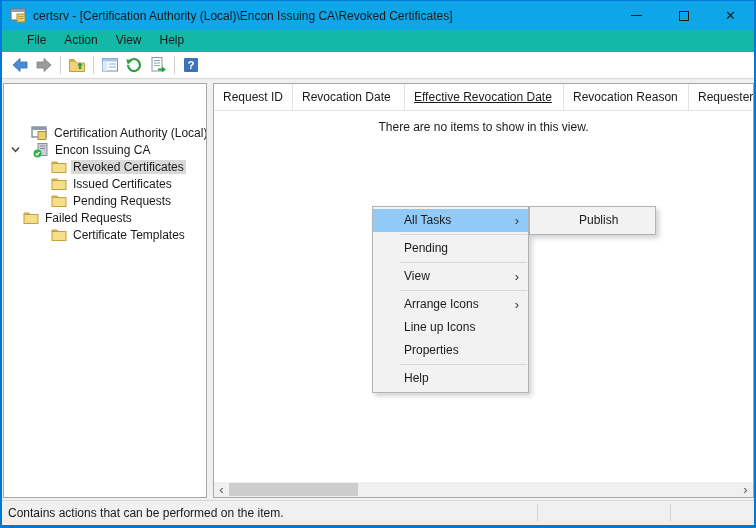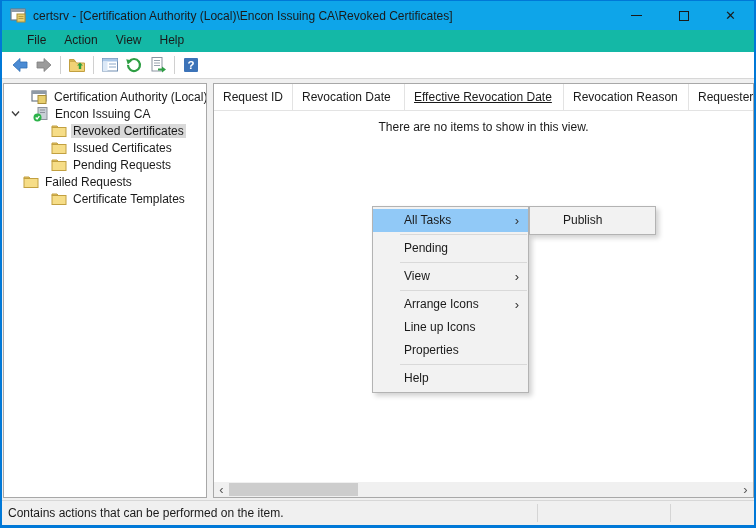--- a/index.html
+++ b/index.html
@@ -49,21 +49,21 @@
   .sthumb{position:absolute;left:15px;top:1px;width:129px;height:13px;background:#cdcdcd;}
   
   .statusbar{position:absolute;left:0;right:0;bottom:0;height:25px;background:#f0f0f0;border-top:1px solid #d7d7d7;box-sizing:border-box;line-height:24px;padding-left:6px;}
   .sdiv{position:absolute;top:3px;bottom:3px;width:1px;background:#d5d5d5;}
   
   .ctxmenu{position:absolute;left:370px;top:205px;width:157px;background:#f2f2f2;border:1px solid #b3b3b3;box-shadow:3px 3px 5px rgba(0,0,0,0.18);padding:2px 0;box-sizing:border-box;z-index:10;}
   .citem{position:relative;height:23px;line-height:23px;padding-left:31px;white-space:nowrap;}
   .citem.hl{background:#91c9f7;}
   .carrow{position:absolute;right:9px;top:0;font-size:13px;color:#333;}
   .csep{height:1px;background:#d9d9d9;margin:2px 1px 2px 27px;}
-  .submenu{position:absolute;left:527px;top:205px;width:127px;background:#f2f2f2;border:1px solid #b3b3b3;box-shadow:3px 3px 5px rgba(0,0,0,0.18);padding:2px 0;box-sizing:border-box;z-index:11;}
+  .submenu{position:absolute;left:527px;top:205px;width:127px;background:#f2f2f2;border:1px solid #b3b3b3;box-shadow:3px 3px 5px rgba(0,0,0,0.18);padding:2px 16px;box-sizing:border-box;z-index:11;}
   .submenu .citem{padding-left:33px;}
   svg{display:block;}
 </style>
 </head>
 <body>
 
 <div id="window">
 
   <div class="titlebar">
     <span class="appicon">
@@ -146,21 +146,21 @@
         <rect x="2" y="2" width="14" height="14" fill="#3c73b8" rx="1"></rect>
         <text x="9" y="13" text-anchor="middle" font-family="Liberation Sans, sans-serif" font-size="11.5" font-weight="bold" fill="#ffffff">?</text>
       </svg>
     </div>
   </div>
 
   <div class="content">
 
     <div class="treepane">
 
-      <div class="trow" style="padding-left:27px;">
+      <div class="trow" style="padding-left:27px;margin-top:36px;">
         <span class="ticon">
           <svg width="17" height="16" viewBox="0 0 17 16">
             <rect x="1" y="2" width="14" height="10" fill="#fff" stroke="#6f7a86" stroke-width="1.2"></rect>
             <rect x="1" y="2" width="14" height="3" fill="#8f9aa6"></rect>
             <rect x="7" y="6.5" width="8" height="8" fill="#e8cf6f" stroke="#a98f3a" stroke-width="1"></rect>
           </svg>
         </span>
         <span class="lab">Certification Authority (Local)</span>
       </div>
 

